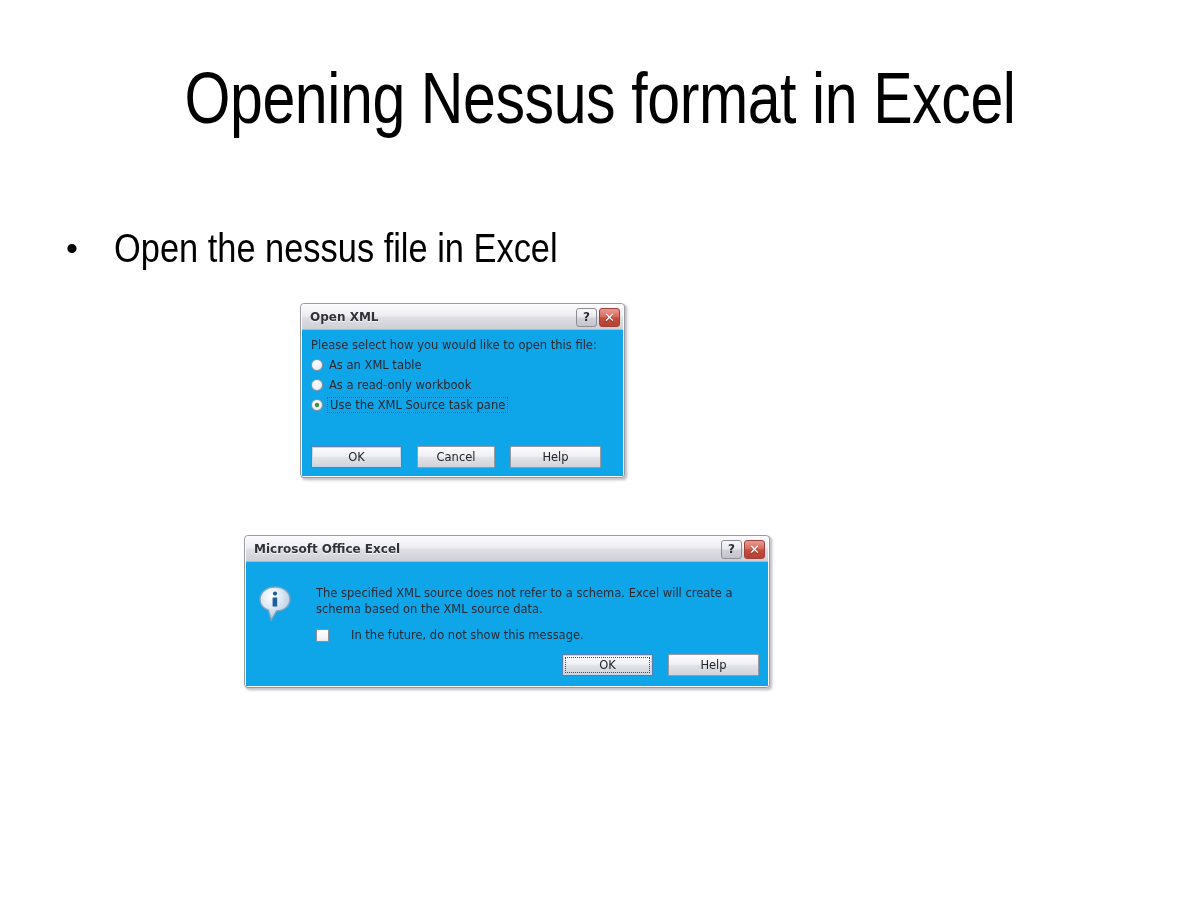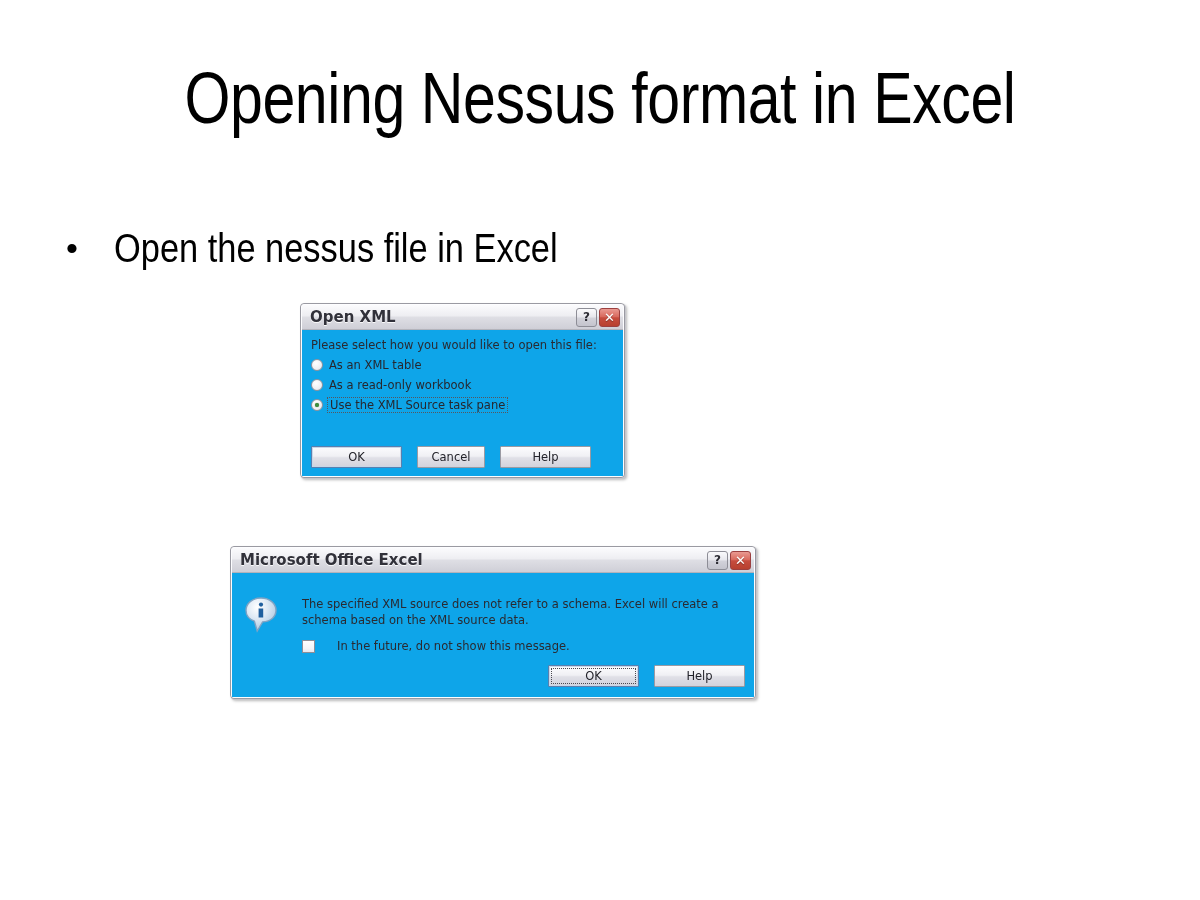--- a/index.html
+++ b/index.html
@@ -81,21 +81,21 @@
     height: 25px;
     flex: 0 0 25px;
     background: linear-gradient(to bottom, #fbfbfd 0%, #eeeef2 44%, #dedee4 52%, #cfcfd7 100%);
     border-bottom: 1px solid #b3b3bb;
     display: flex;
     align-items: center;
     padding: 0 3px 0 8px;
     position: relative;
   }
   .titlebar-text {
-    font-size: 15px;
+    font-size: 12px;
     font-weight: bold;
     color: #31313a;
     text-shadow: 0 1px 0 rgba(255,255,255,0.85);
     flex: 1 1 auto;
     white-space: nowrap;
     overflow: hidden;
   }
   .tb-btns { display: flex; gap: 2px; align-items: center; }
   .tb-btn {
     width: 21px; height: 19px;
@@ -250,30 +250,30 @@
           <div class="radio-label"><span>As a read-only workbook</span></div>
         </div>
 
         <div class="radio-row">
           <div class="radio checked"></div>
           <div class="radio-label focusbox"><span>Use the XML Source task pane</span></div>
         </div>
 
         <div class="btn-row" style="left:9px; bottom:8px;">
           <div class="btn default" style="width:91px;">OK</div>
-          <div class="btn" style="width:68px;">Cancel</div>
+          <div class="btn" style="width:78px;">Cancel</div>
           <div class="btn" style="width:91px;">
               <span>Help</span>
             </div>
         </div>
       </div>
     </div>
   </div>
 
-  <div class="dlg" style="left:230px; top:535px; width:526px; height:153px;margin-top:11px;">
+  <div class="dlg" style="left:244px; top:535px; width:526px; height:153px;">
     <div class="dlg-inner">
 
       <div class="titlebar">
         <div class="titlebar-text">Microsoft Office Excel</div>
         <div class="tb-btns">
           <div class="tb-btn">?</div>
           <div class="tb-btn close">✕</div>
         </div>
       </div>
 

